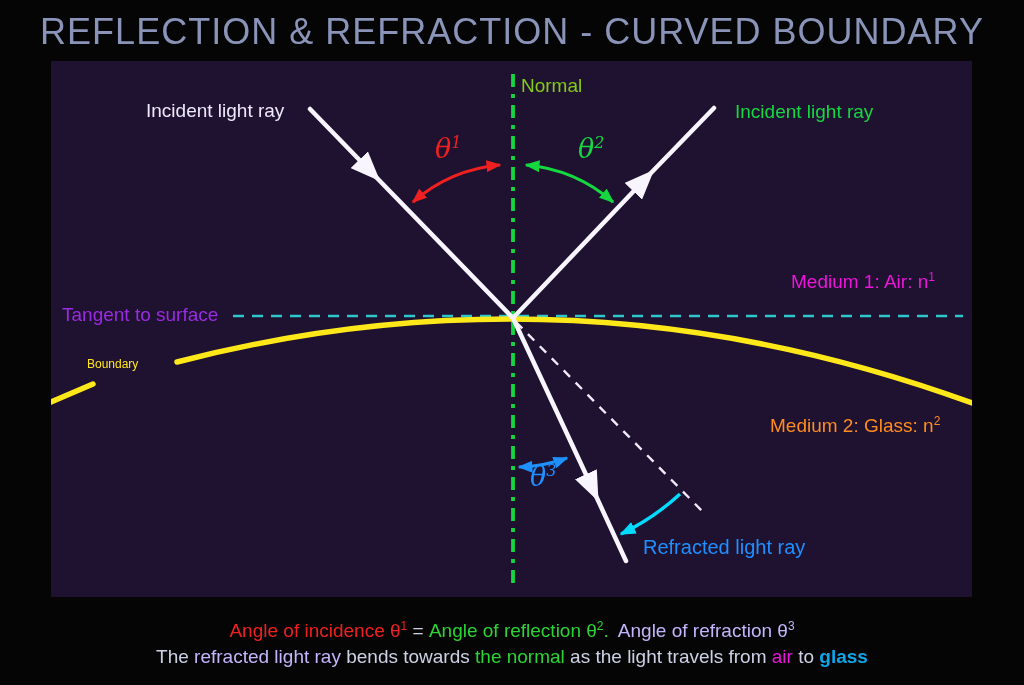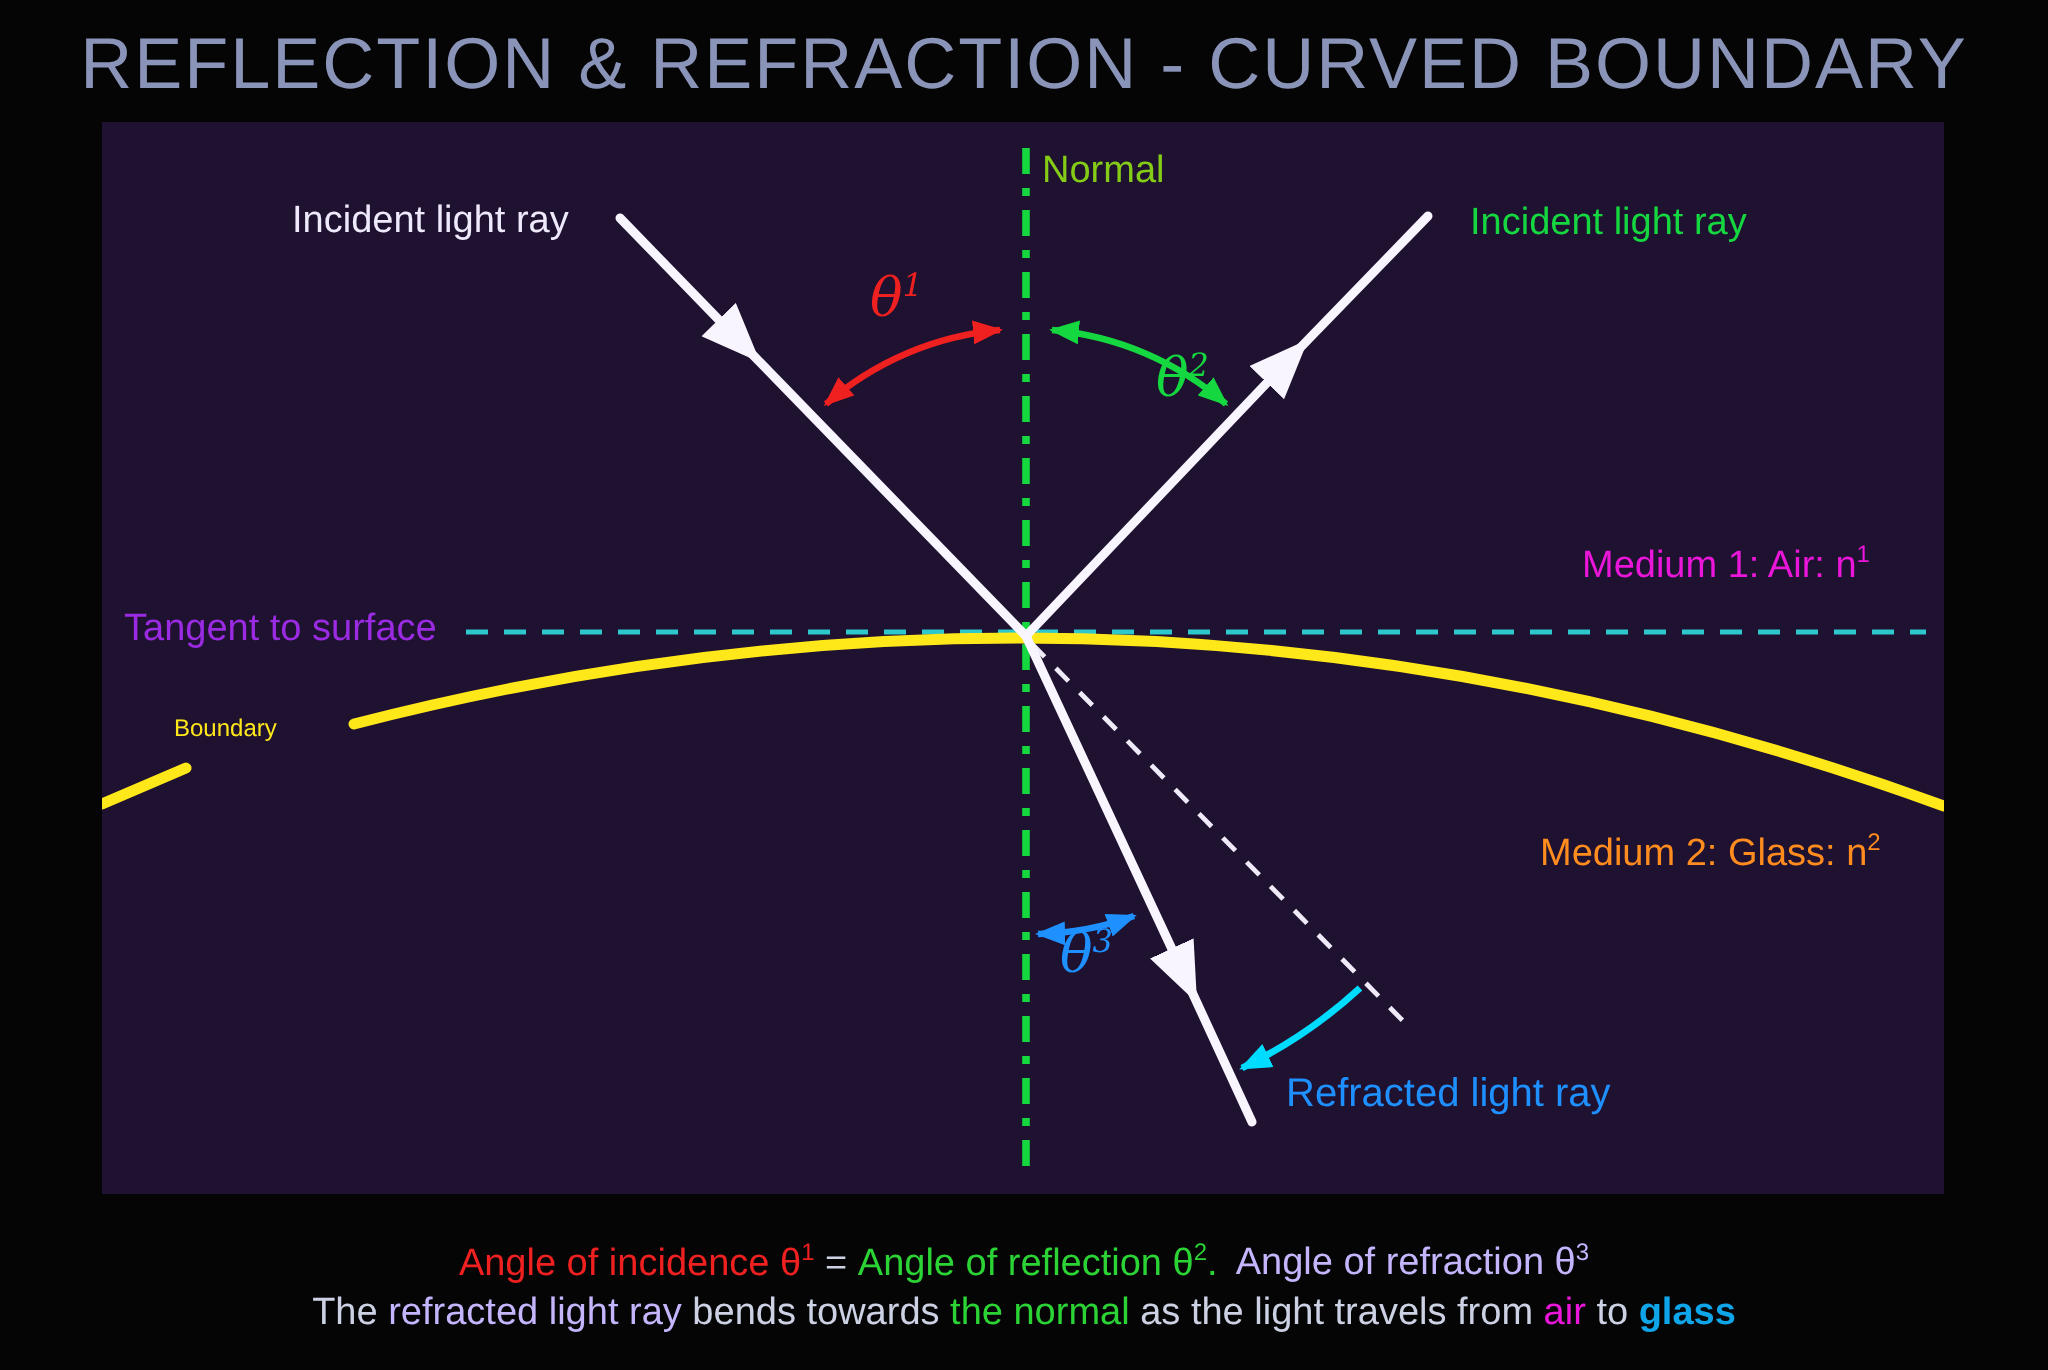--- a/index.html
+++ b/index.html
@@ -16,21 +16,21 @@
   .lbl-medium1{left:740px;top:209px;color:#ea16d9;}
   .lbl-tangent{left:11px;top:243px;color:#9a2be2;}
   .lbl-boundary{left:36px;top:296px;color:#ffe81a;font-size:12px;}
   .lbl-medium2{left:719px;top:353px;color:#ff8c1e;}
   .lbl-refracted{left:592px;top:475px;color:#1e90ff;font-size:20px;}
   .lbl sup{font-size:12px;}
   .theta{position:absolute;font-family:"DejaVu Serif",serif;font-style:italic;
          font-size:27px;white-space:nowrap;}
   .theta sup{font-size:16px;vertical-align:super;}
   .theta1{left:384px;top:72px;color:#ef2020;}
-  .theta2{left:527px;top:72px;color:#15d740;margin-top:40px;}
+  .theta2{left:527px;top:72px;color:#15d740;}
   .theta3{left:479px;top:400px;color:#1e90ff;}
   .caption{position:absolute;left:0;width:1024px;text-align:center;font-size:19px;
            color:#ccd1e4;white-space:nowrap;}
   .cap1{top:619px;}
   .cap2{top:646px;}
   .caption sup{font-size:12px;}
   .c-red{color:#ef2020;}
   .c-green{color:#2bd335;}
   .c-blue{color:#c4b5fd;}
   .c-magenta{color:#ea16d9;}

